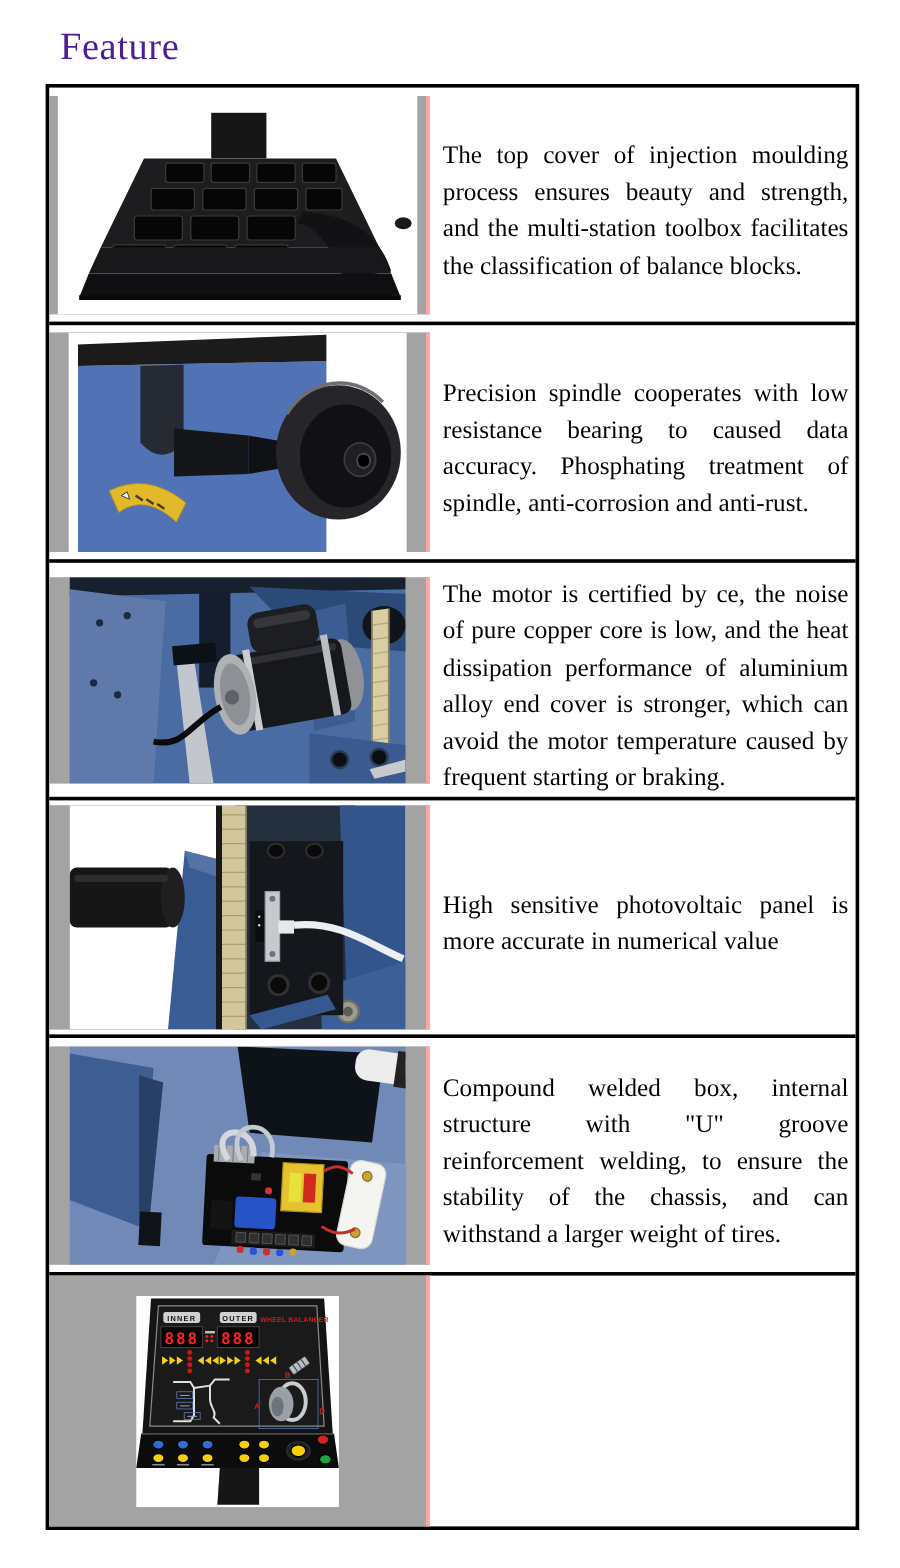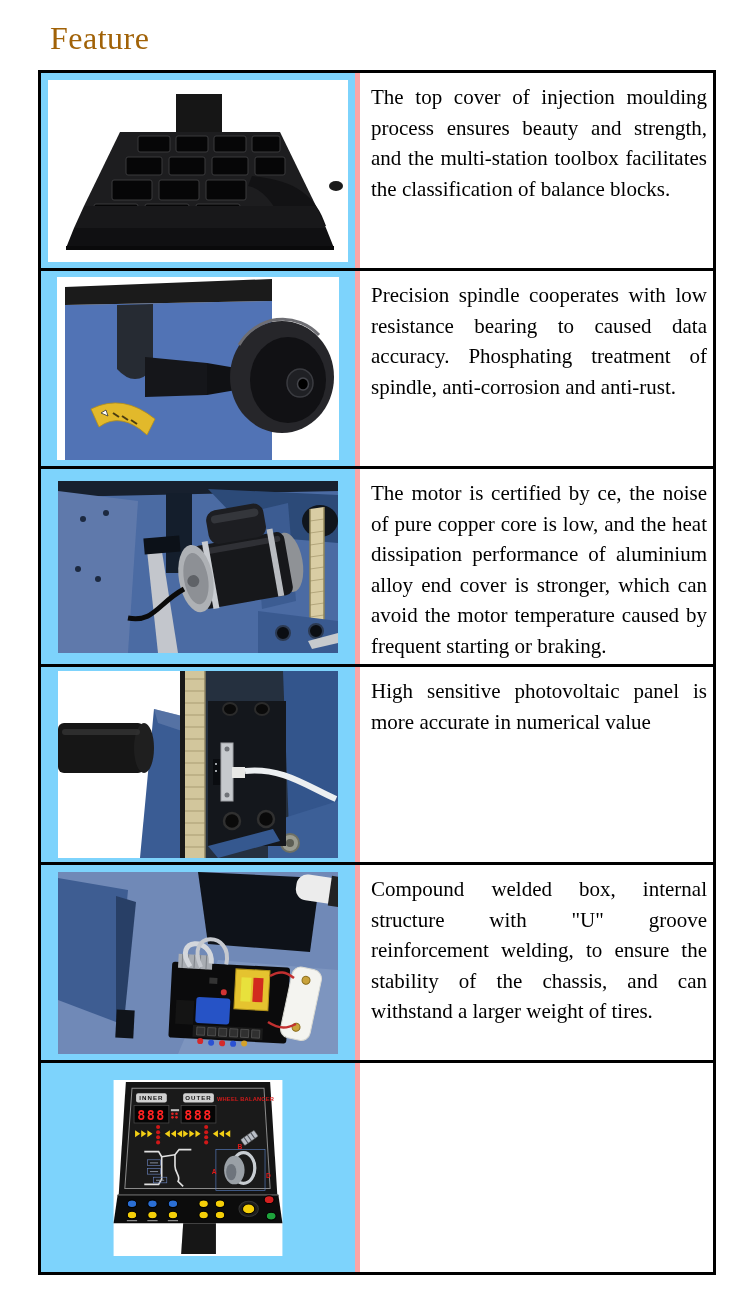--- a/index.html
+++ b/index.html
@@ -5,41 +5,41 @@
   html,body{margin:0;padding:0;}
   body{
     width:750px;height:1307px;position:relative;
     background:#ffffff;
     font-family:"Liberation Serif", serif;
     color:#000;
   }
   .page-title{
     position:absolute;left:50px;top:20px;
     font-size:32px;font-weight:normal;letter-spacing:0.5px;
-    margin:0;color:#a16207;
+    margin:0;color:#4c1d95;
   }
   .feature-table{
     position:absolute;left:38px;top:70px;width:672px;
     border:3px solid #000;background:#fff;
   }
   .feature-row{
     display:flex;border-bottom:3px solid #000;
   }
   .feature-row:last-child{border-bottom:none;}
   .cell-img{
-    width:314px;min-width:314px;border-right:5px solid #fca5a5;
+    width:314px;min-width:314px;border-right:3px solid #fca5a5;
     display:flex;align-items:center;justify-content:center;
-    background:#7dd3fc;overflow:hidden;
+    background:#a3a3a3;overflow:hidden;
   }
   .cell-text{
     flex:1;padding:9px 6px 0 11px;
     font-size:21px;line-height:30.5px;
     text-align:justify;color:#000;
   }
-  .h195{height:195px;}
+  .h195{height:195px;align-items:center;}
   .h209{height:209px;}
   svg text{user-select:none;}
 </style>
 </head>
 <body>
 
 <h1 class="page-title">Feature</h1>
 
 <div class="feature-table">
 

